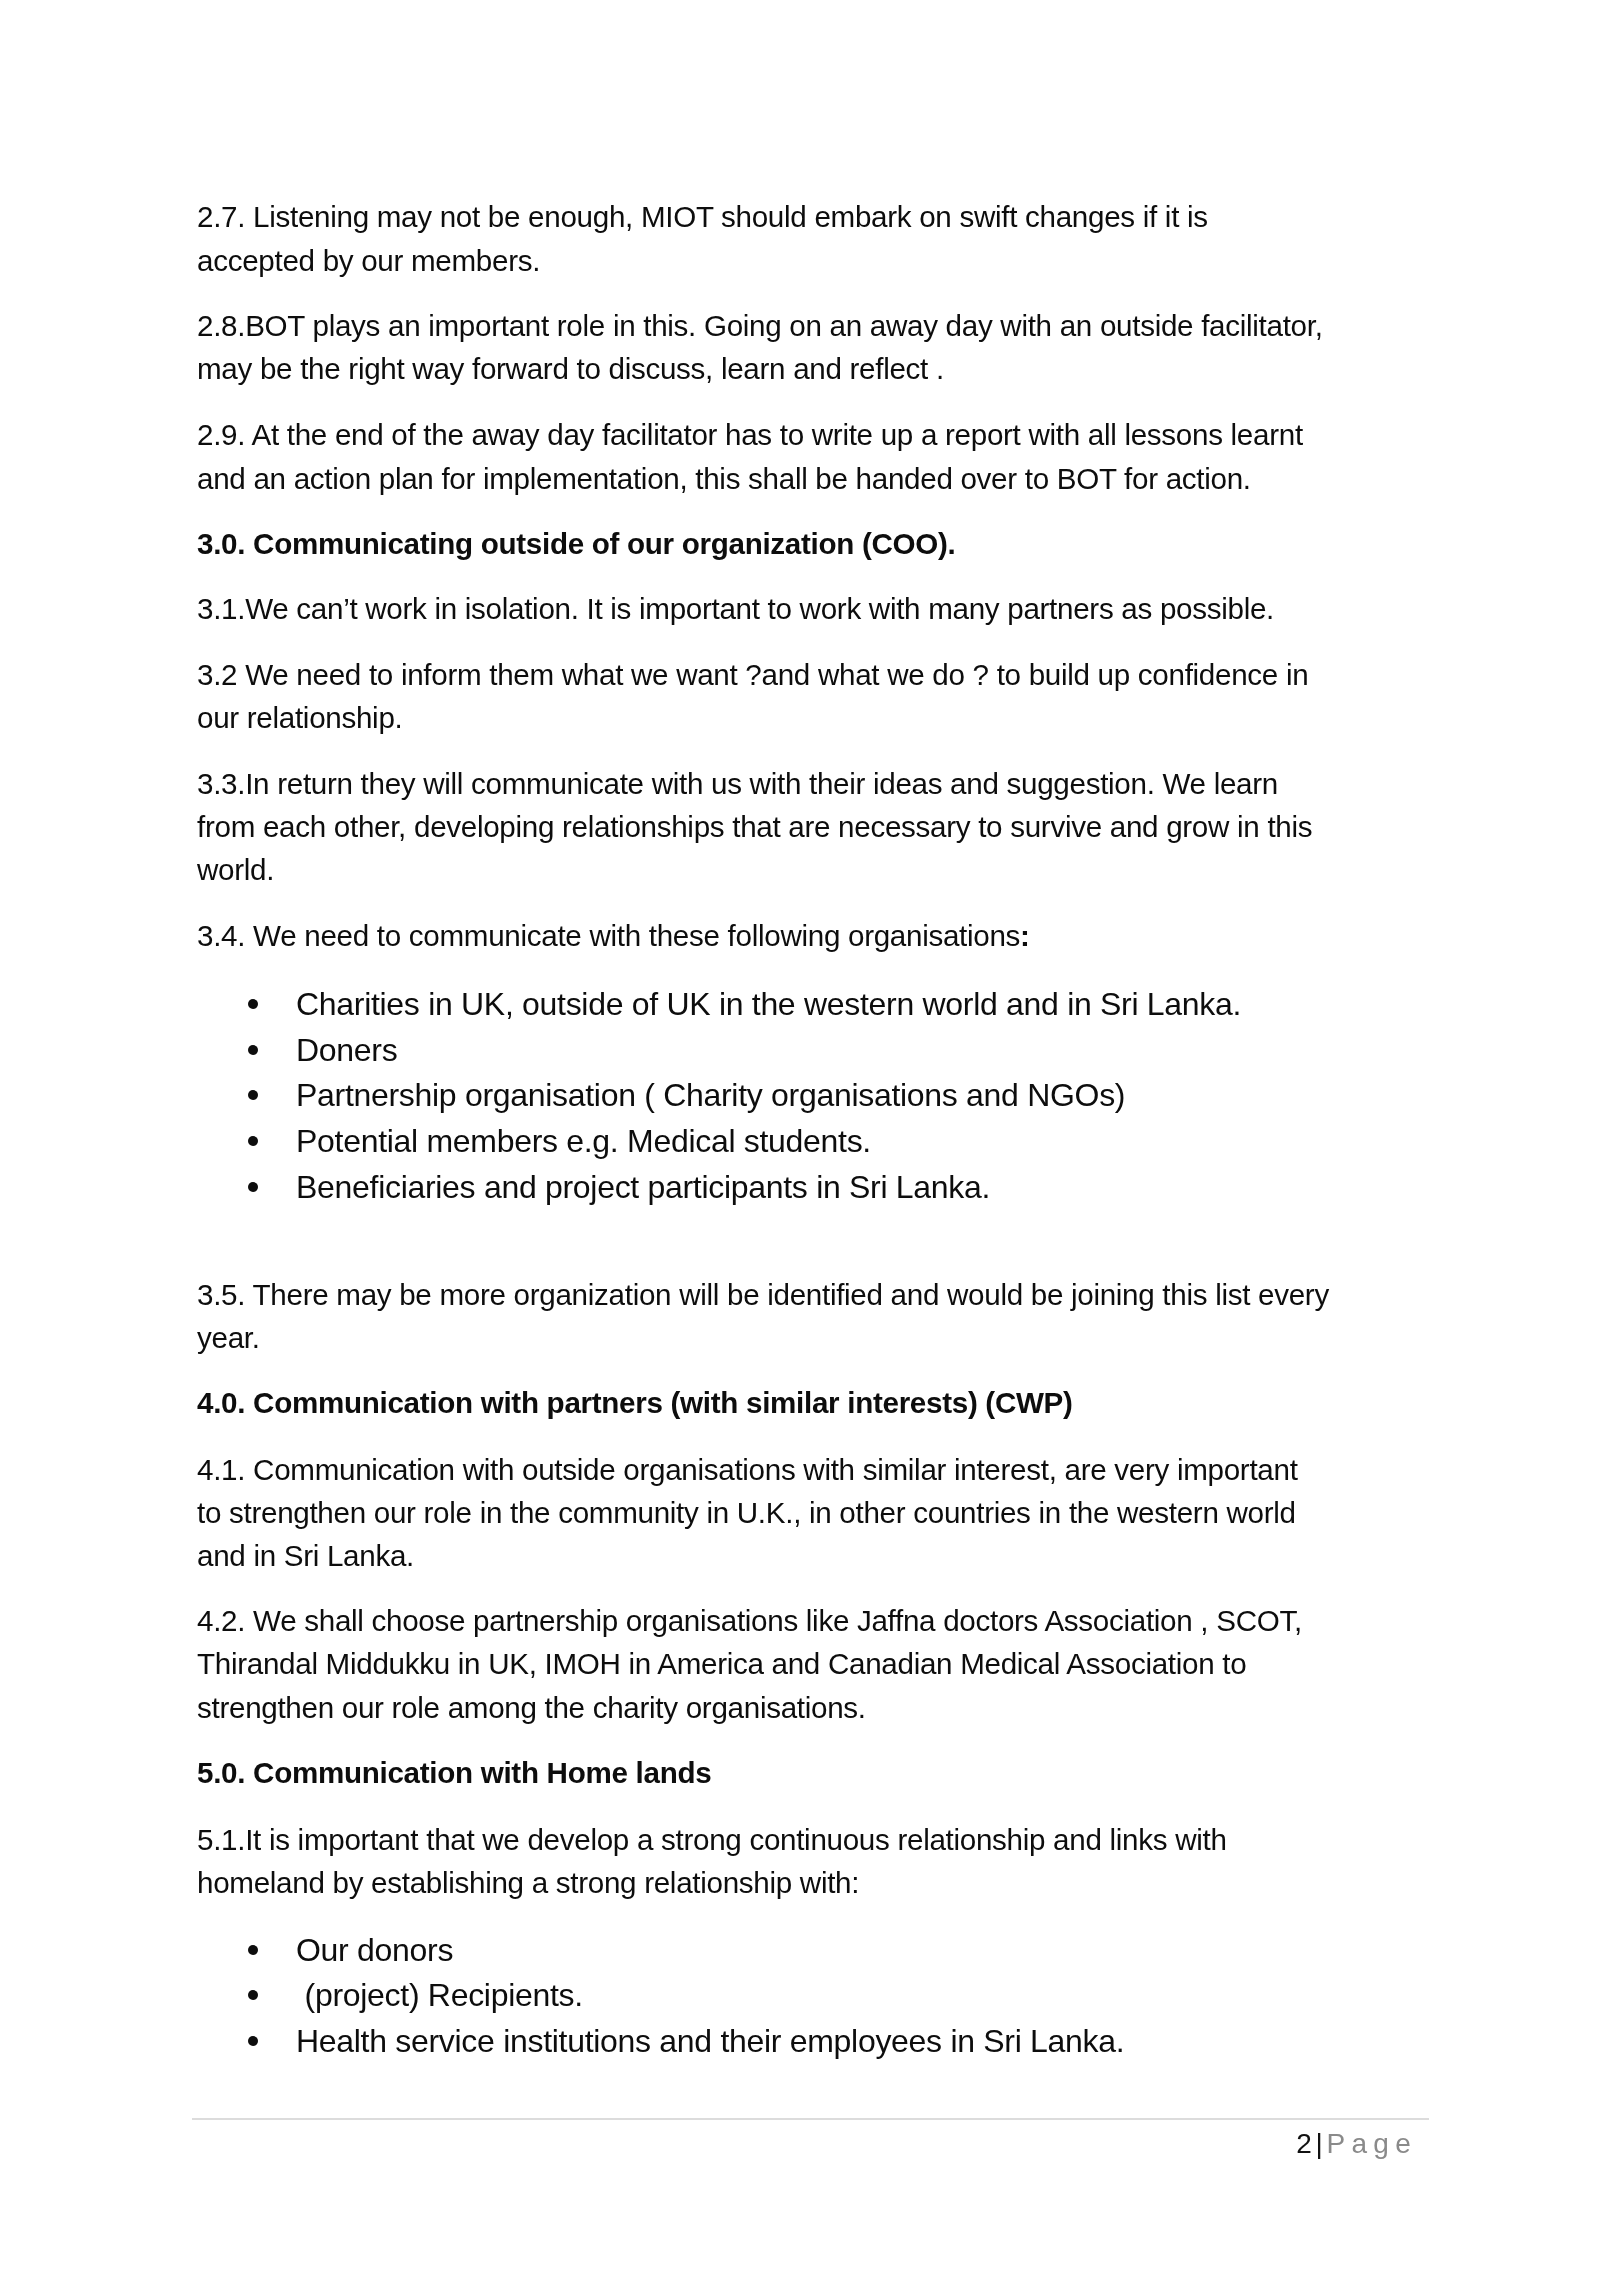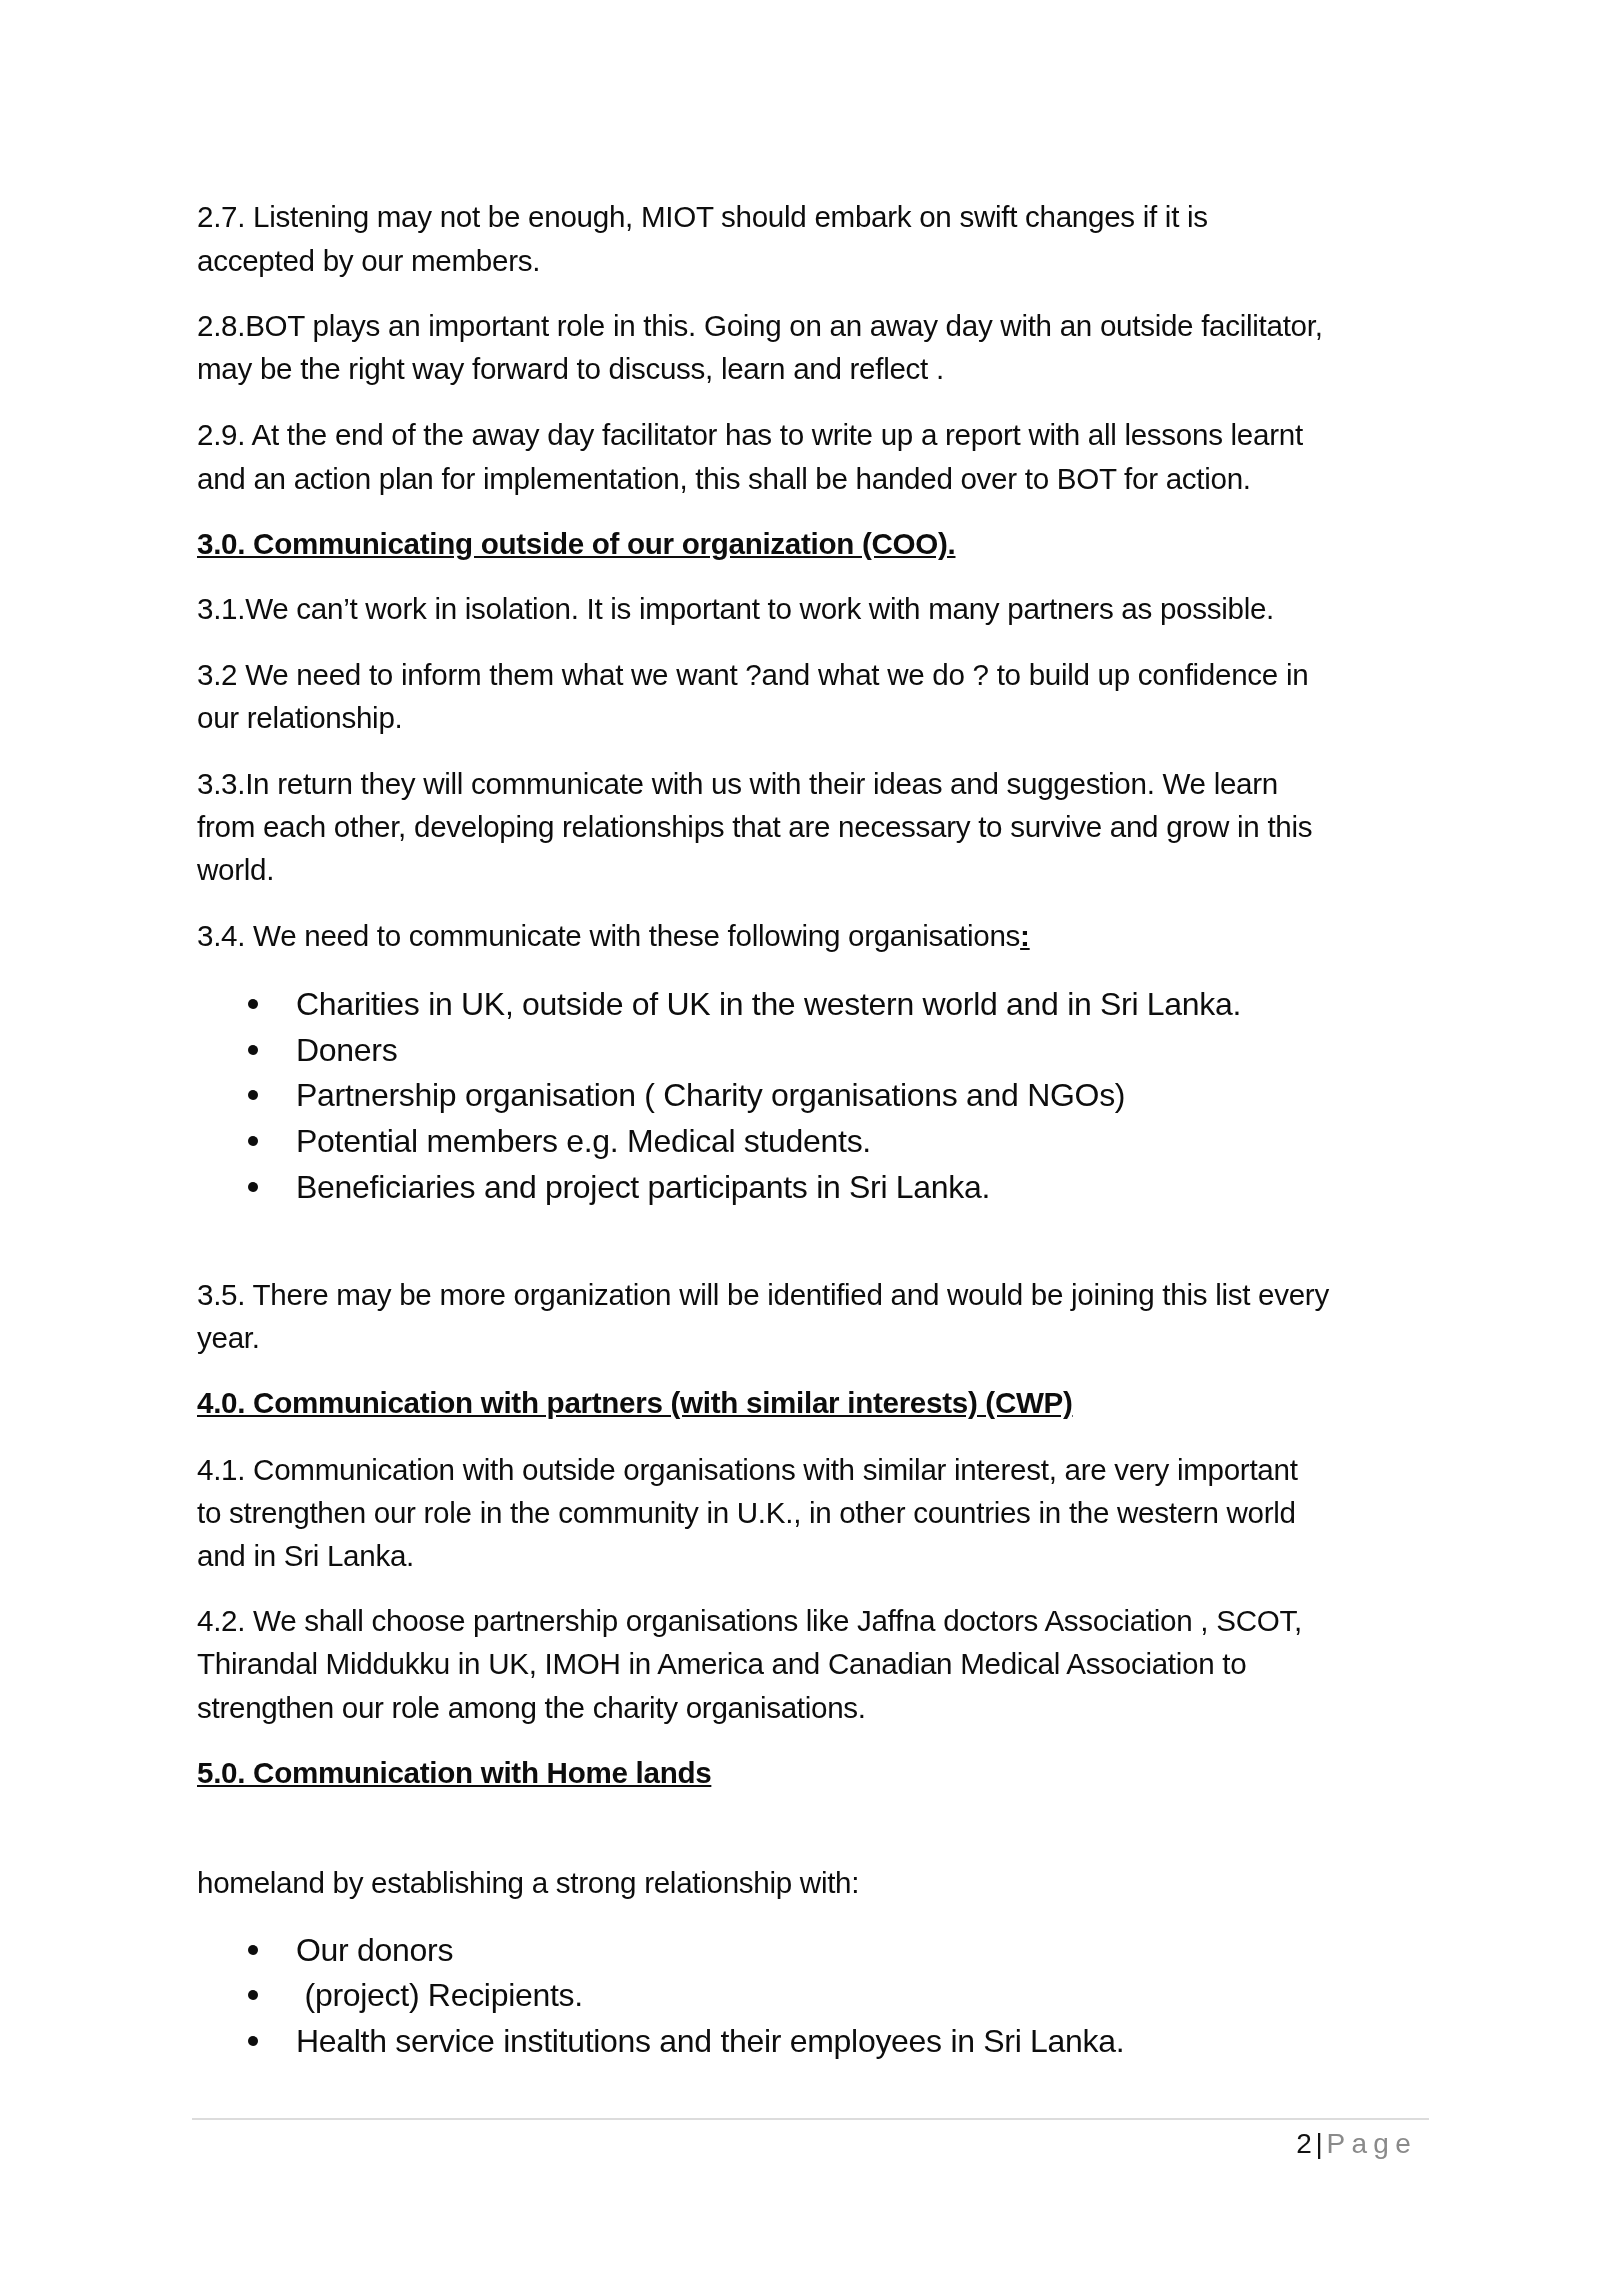--- a/index.html
+++ b/index.html
@@ -24,21 +24,21 @@
     }
     .ln {
       position: absolute;
       left: 197px;
       font-size: 29.6px;
       line-height: 36px;
       white-space: nowrap;
       letter-spacing: -0.3px;
       transform: translateY(-50%);
     }
-    .bold { font-weight: bold; text-decoration: underline; }
+    .bold { font-weight: bold; }
     .bullet-dot {
       position: absolute;
       left: 248px;
       width: 9.9px;
       height: 9.9px;
       border-radius: 50%;
       background: #0d0d0d;
       transform: translateY(-50%);
     }
     .bullet-text {
@@ -129,20 +129,21 @@
   <div class="ln" style="top:1470px">4.1. Communication with outside organisations with similar interest, are very important</div>
   <div class="ln" style="top:1513px">to strengthen our role in the community in U.K., in other countries in the western world</div>
   <div class="ln" style="top:1556px">and in Sri Lanka.</div>
 
   <div class="ln" style="top:1621px">4.2. We shall choose partnership organisations like Jaffna doctors Association , SCOT,</div>
   <div class="ln" style="top:1708px">strengthen our role among the charity organisations.</div>
   <div class="ln" style="top:1664px">Thirandal Middukku in UK, IMOH in America and Canadian Medical Association  to</div>
 
   <div class="ln bold" style="top:1773px">5.0. Communication with Home lands</div>
 
+  <div class="ln" style="top:1840px">5.1.It is important that we develop a strong continuous relationship and links with</div>
   <div class="ln" style="top:1883px">homeland by establishing a strong relationship with:</div>
 
   <div>
     <div>
       <span class="bullet-dot" style="top:1950px"></span>
       <span class="bullet-text" style="top:1950px">Our donors</span>
     </div>
     <div>
       <span class="bullet-dot" style="top:1995px"></span>
       <span class="bullet-text" style="top:1995px; white-space:pre;"> (project) Recipients.</span>

